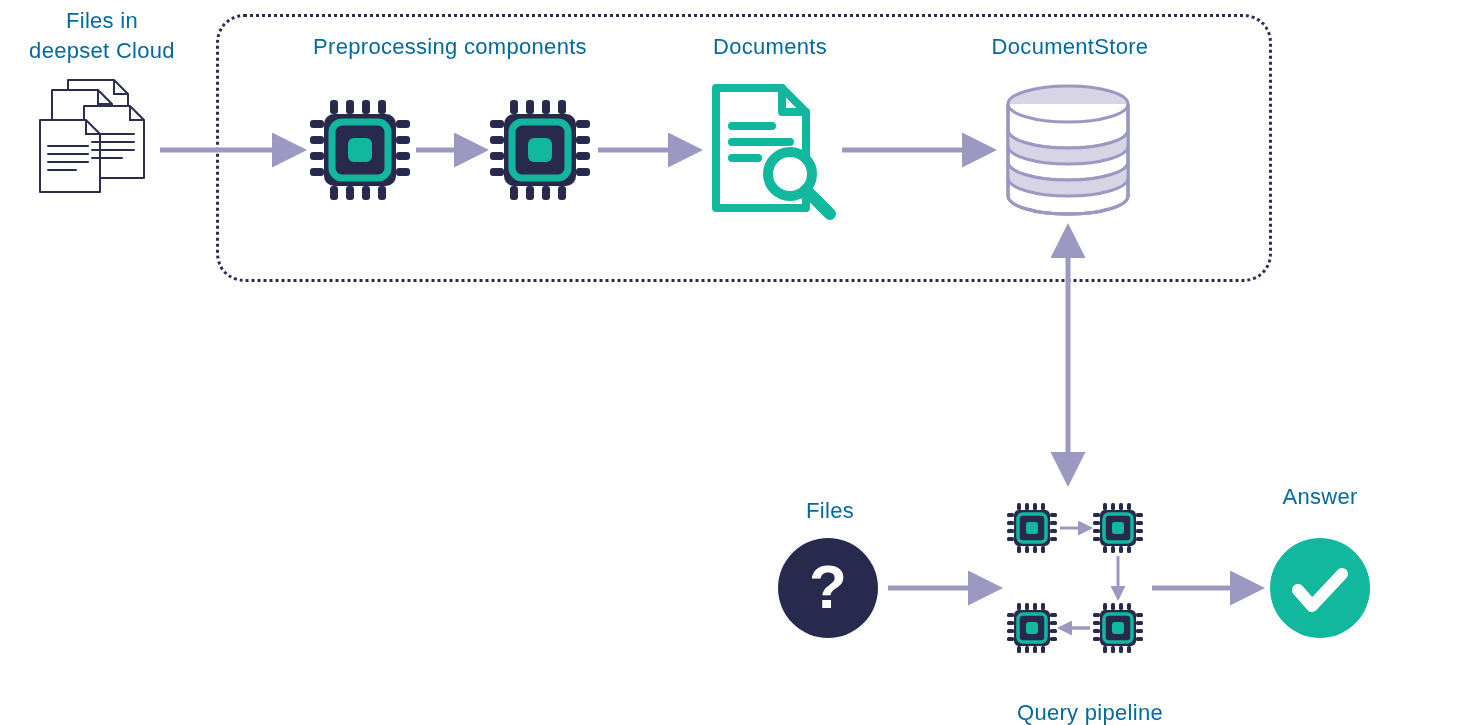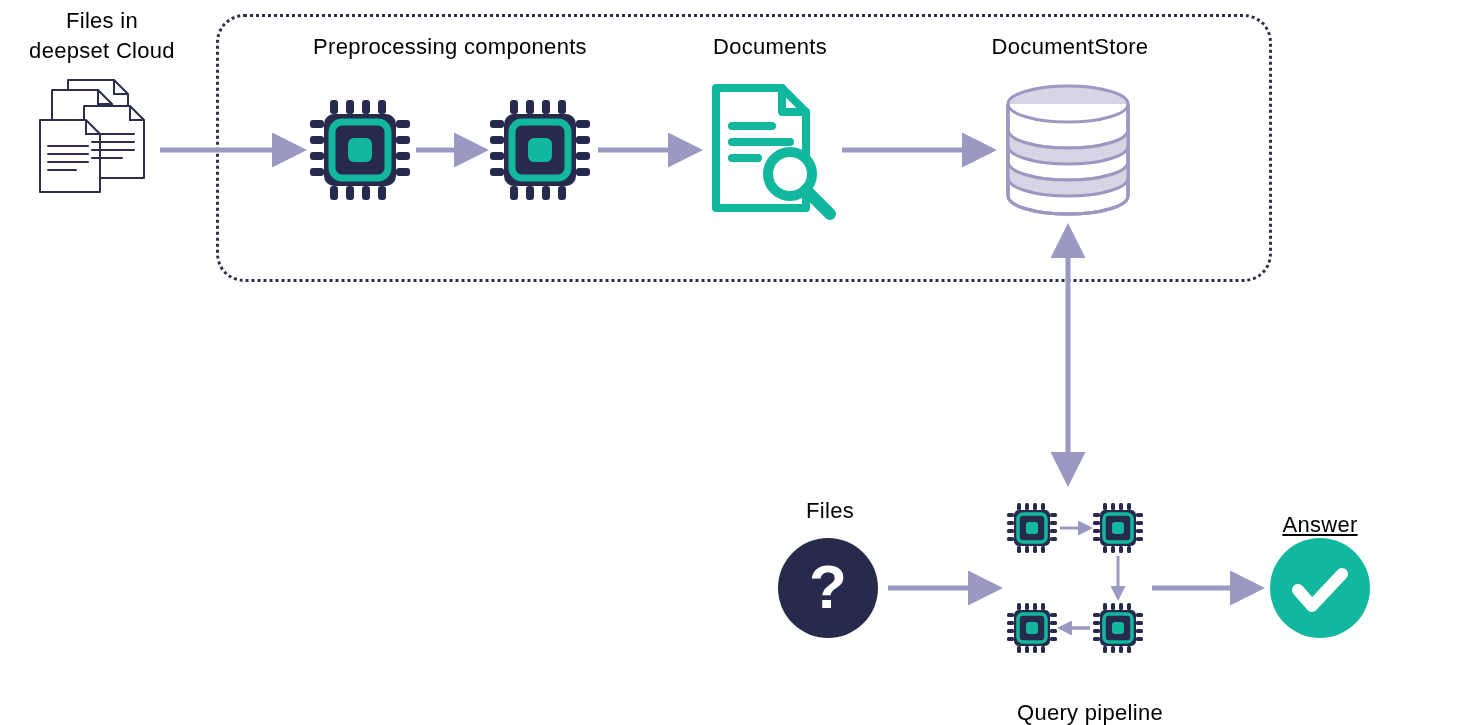--- a/index.html
+++ b/index.html
@@ -14,21 +14,21 @@
   .stage {
     position: relative;
     width: 1480px;
     height: 725px;
   }
   .label {
     position: absolute;
     font-size: 22px;
     letter-spacing: 0.3px;
     text-align: center;
-    color: #000000;
+    color: #0369a1;
     white-space: nowrap;
   }
   .dotted-box {
     position: absolute;
     border: 3px dotted #2c2d4f;
     border-radius: 28px;
   }
   svg.full {
     position: absolute;
     left: 0; top: 0;
@@ -50,21 +50,21 @@
   <div class="label" style="left:280px; top:34px; width:340px;">Preprocessing components</div>
 
   <div class="label" style="left:680px; top:34px; width:180px;">Documents</div>
 
   <div class="label" style="left:960px; top:34px; width:220px;text-align:center;">DocumentStore</div>
 
   <div class="label" style="left:770px; top:498px; width:120px;">Files</div>
 
   <div class="label" style="left:1000px; top:700px; width:180px;">Query pipeline</div>
 
-  <div class="label" style="left:1260px; top:512px; width:120px;text-decoration:underline;">Answer</div>
+  <div class="label" style="left:1260px; top:484px; width:120px;">Answer</div>
 
   <svg class="full" viewBox="0 0 1480 725">
     <defs>
       <marker id="arrowHead" viewBox="0 0 10 10" refX="8" refY="5" markerWidth="7" markerHeight="7" orient="auto-start-reverse">
         <path d="M0 0 L10 5 L0 10 z" fill="#9b99c2"></path>
       </marker>
       <marker id="arrowHeadSmall" viewBox="0 0 10 10" refX="8" refY="5" markerWidth="5" markerHeight="5" orient="auto-start-reverse">
         <path d="M0 0 L10 5 L0 10 z" fill="#9b99c2"></path>
       </marker>
 

